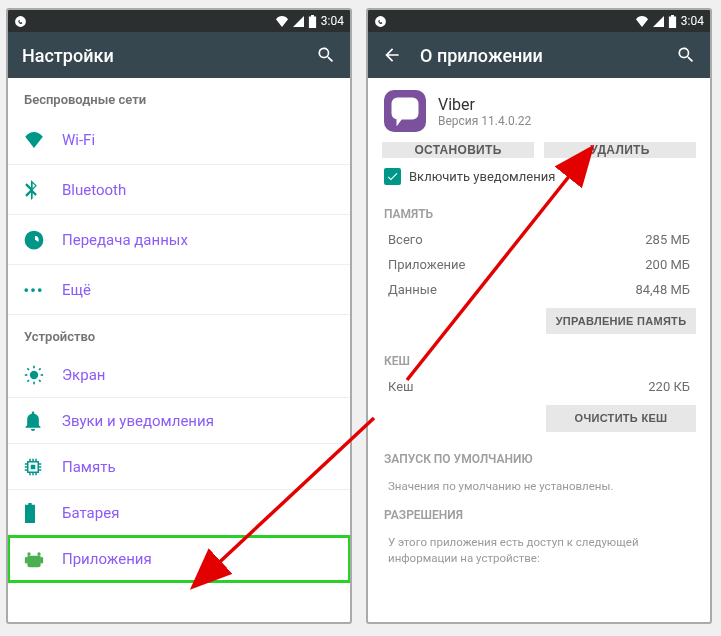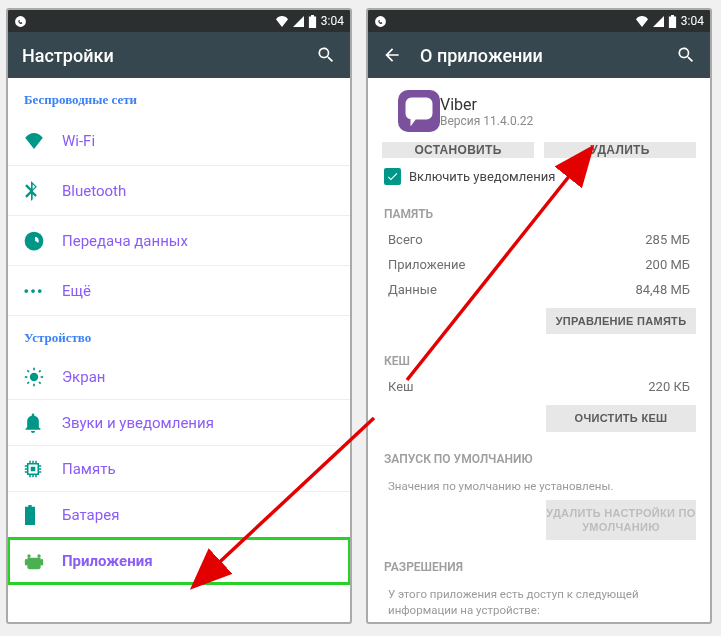--- a/index.html
+++ b/index.html
@@ -20,33 +20,33 @@
 
   .appbar {
     height: 46px; background: #37474f; color: #fff; display: flex;
     align-items: center; padding: 0 14px; gap: 18px; font-size: 18px; font-weight: 500;
   }
   .appbar .title { flex: 1; }
   .appbar .icon-btn { display: flex; align-items: center; justify-content: center; cursor: pointer; }
 
   .content { height: 544px; overflow: hidden; }
   .section-header {
-    color: #3b82f6; font-size: 13px; font-weight: 600; padding: 14px 16px 8px 16px; font-family: Liberation Serif, serif;
+    color: #737373; font-size: 13px; font-weight: 600; padding: 14px 16px 8px 16px;
   }
   .section-header-grey { color: #9e9e9e; font-size: 12px; font-weight: 600; padding: 14px 16px 6px 16px; }
   .list-item {
     display: flex; align-items: center; padding: 0 16px; height: 50px;
     border-bottom: 1px solid #eee; cursor: pointer; font-size: 15px; color: #8b5cf6;
   }
   .list-item-short { height: 46px; }
   .list-item .item-icon { width: 38px; display: flex; align-items: center; }
   .list-item .item-label { flex: 1; }
-  .list-item.highlighted { outline: 3px solid #28d028; outline-offset: -2px; font-weight: bold; }
-
-  .app-header { display: flex; align-items: center; padding: 12px 16px 10px 16px; gap: 0; margin-left: 14px; }
+  .list-item.highlighted { outline: 3px solid #28d028; outline-offset: -2px; }
+
+  .app-header { display: flex; align-items: center; padding: 12px 16px 10px 16px; gap: 12px; }
   .app-icon {
     width: 42px; height: 42px; border-radius: 10px; background: #7b519d;
     display: flex; align-items: center; justify-content: center; color: #fff;
   }
   .app-info .name { font-size: 16px; color: #333; }
   .app-info .version { font-size: 12px; color: #8a8a8a; }
 
   .btn-row { display: flex; gap: 10px; padding: 0 14px 10px 14px; }
   .btn {
     flex: 1; background: #e7e7e7; color: #5a5a5a; font-size: 12px; font-weight: 600;
@@ -317,23 +317,20 @@
     <div class="kv-row">
       <span>Кеш</span>
       <span>220 КБ</span>
     </div>
     <div class="btn-right">
       <button class="btn wide">ОЧИСТИТЬ КЕШ</button>
     </div>
 
     <div class="section-header-grey">ЗАПУСК ПО УМОЛЧАНИЮ</div>
     <div class="subtext">Значения по умолчанию не установлены.</div>
-    <div class="btn-right">
-      <button class="btn wide disabled">УДАЛИТЬ НАСТРОЙКИ ПО УМОЛЧАНИЮ</button>
-    </div>
 
     <div class="section-header-grey">РАЗРЕШЕНИЯ</div>
     <div class="subtext">У этого приложения есть доступ к следующей информации на устройстве:</div>
 
   </div>
 </div>
 
 <svg class="arrow" width="721" height="636">
   <defs>
     <marker id="ah" markerWidth="12" markerHeight="10" refX="10" refY="5" orient="auto">

